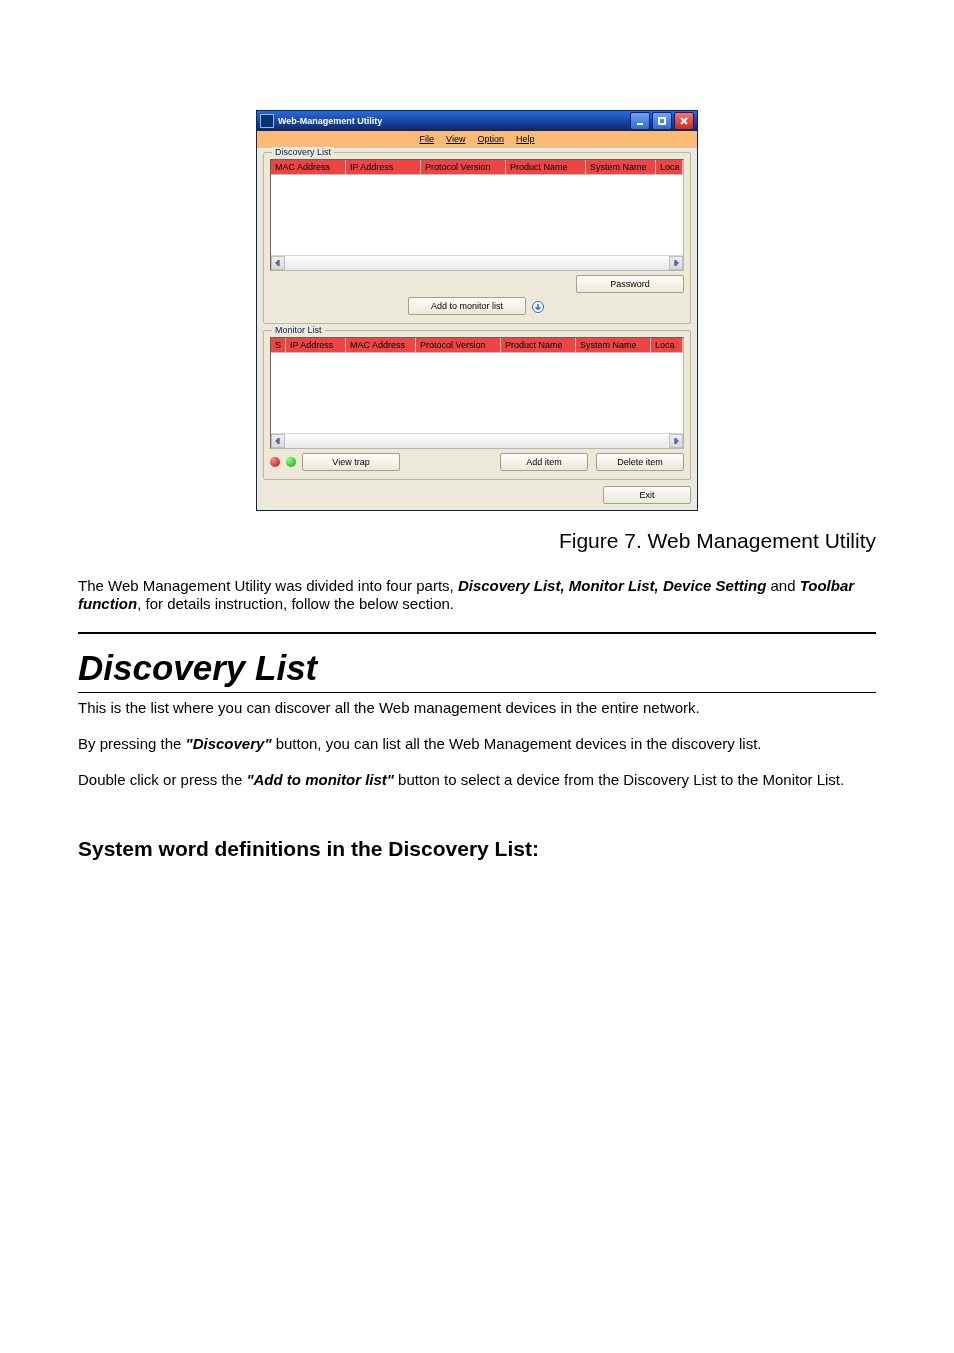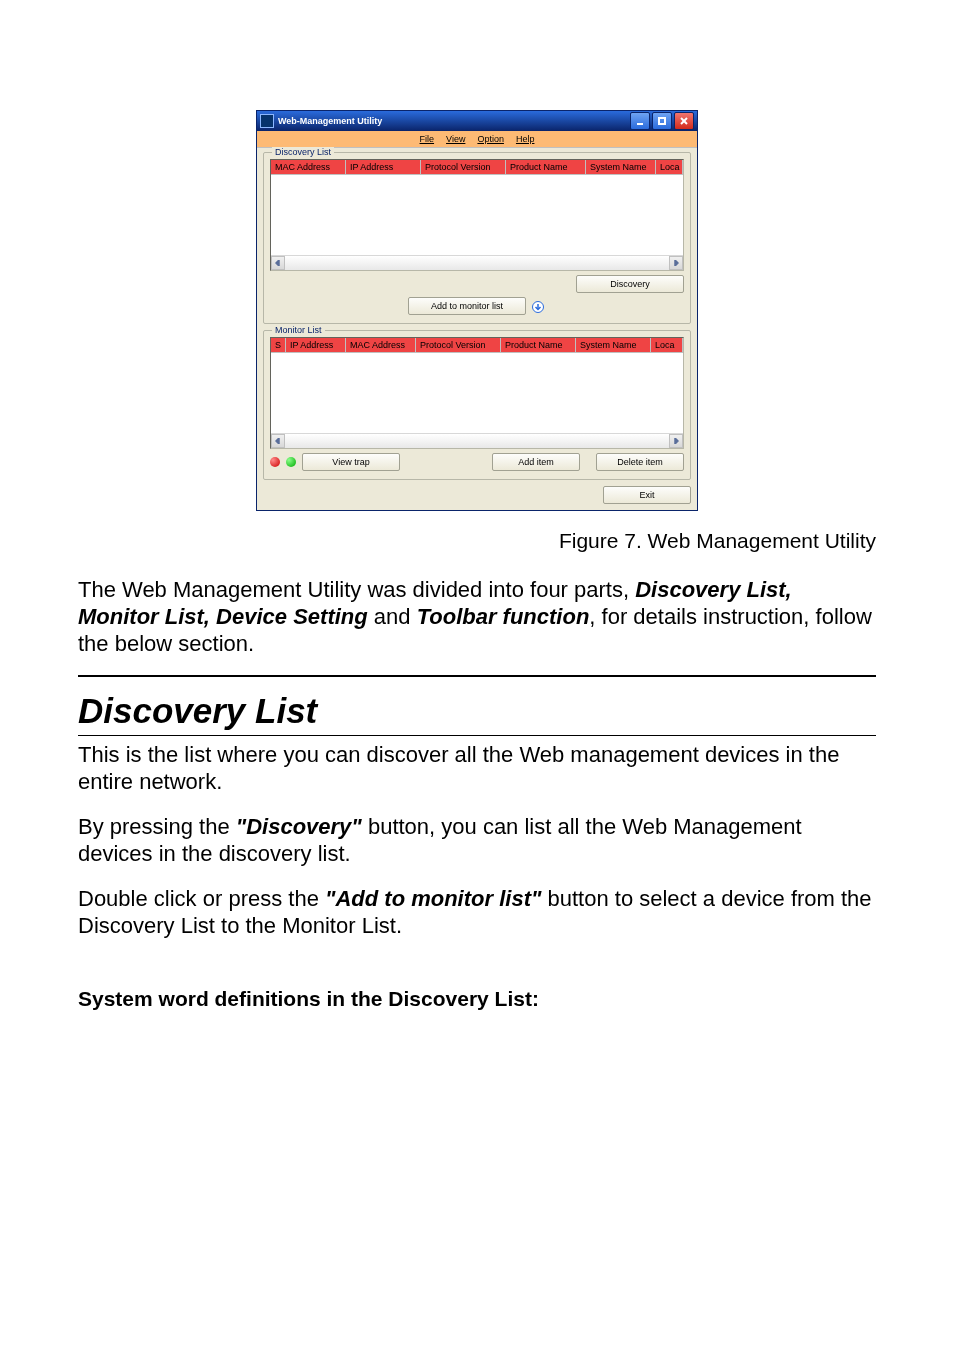--- a/index.html
+++ b/index.html
@@ -156,21 +156,21 @@
   .status-dot.red { background: radial-gradient(circle at 30% 30%, #ff8a8a, #c00); }
   .status-dot.green { background: radial-gradient(circle at 30% 30%, #8aff8a, #0a0); }
 
   
   .caption {
     text-align: right;
     font-size: 21px;
     margin: 10px 0 24px;
   }
   .para {
-    font-size: 22px;
+    font-size: 15px;
     line-height: 1.22;
     margin: 0 0 18px;
   }
   .h-section {
     font-size: 35px;
     font-style: italic;
     font-weight: bold;
     margin: 14px 0 4px;
   }
   .h-sub {
@@ -257,21 +257,21 @@
             <div class="track"></div>
             <div class="arrow">
                 <svg viewBox="0 0 6 6">
                   <polygon points="2,0 2,6 5,3"></polygon>
                 </svg>
               </div>
           </div>
         </div>
 
         <div class="row-right">
-          <div class="xp-btn" style="width:90px">Discovery</div>
+          <div class="xp-btn" style="width:90px">Password</div>
         </div>
         <div class="row-center">
           <div class="xp-btn" style="width:100px">Add to monitor list</div>
           <div class="down-icon">
             <svg viewBox="0 0 12 12">
                 <circle cx="6" cy="6" r="5.5" fill="#fff" stroke="#2a6bdc"></circle>
                 <polyline points="6,3 6,8" stroke="#2a6bdc" stroke-width="1.5" fill="none"></polyline>
                 <polyline points="3.5,6 6,8.5 8.5,6" stroke="#2a6bdc" stroke-width="1.5" fill="none"></polyline>
               </svg>
           </div>
@@ -305,21 +305,21 @@
               </div>
           </div>
         </div>
 
         <div class="row-spread">
           <div style="display:flex;align-items:center;gap:6px">
             <span class="status-dot red"></span>
             <span class="status-dot green"></span>
             <div class="xp-btn" style="width:80px">View trap</div>
           </div>
-          <div style="display:flex;gap:16px">
+          <div style="display:flex;gap:8px">
             <div class="xp-btn" style="width:70px">Add item</div>
             <div class="xp-btn" style="width:70px">Delete item</div>
           </div>
         </div>
       </div>
 
 
       <div class="row-right">
         <div class="xp-btn" style="width:70px">Exit</div>
       </div>

